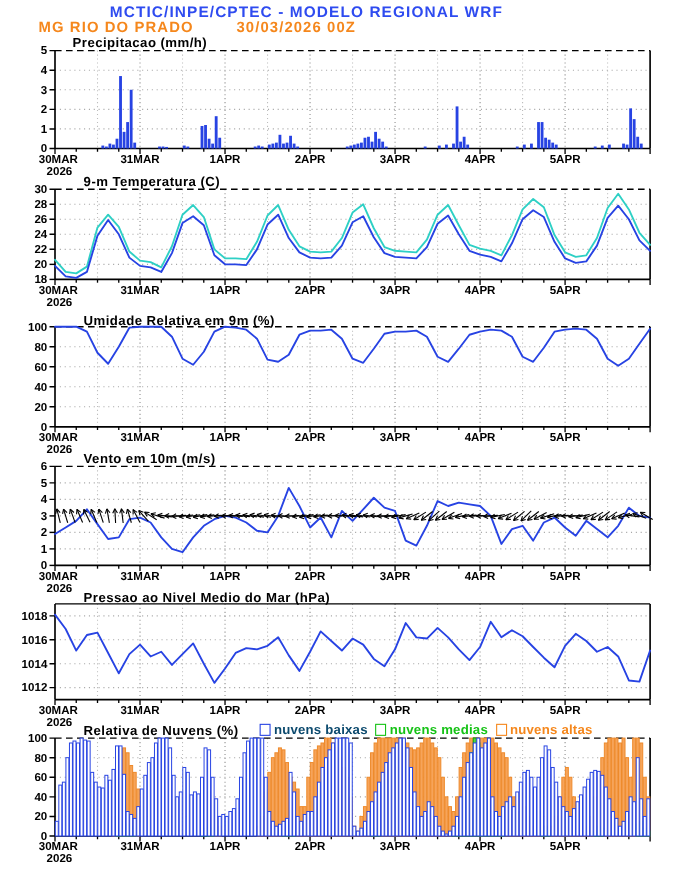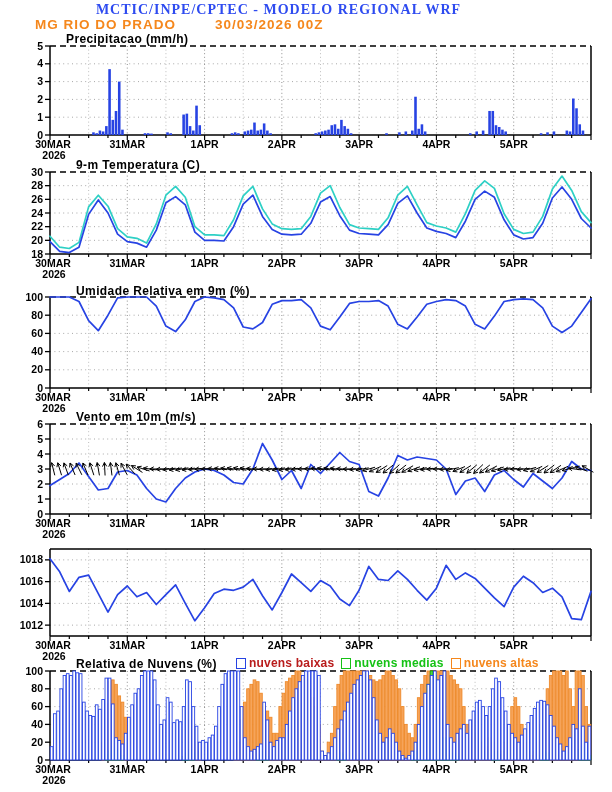--- a/index.html
+++ b/index.html
@@ -1,36 +1,36 @@
 <!DOCTYPE html>
 <html><head>
 <meta charset="utf-8">
 <style>
   html,body{margin:0;padding:0;background:#fff;}
   .page{position:relative;width:612px;height:792px;background:#fff;overflow:hidden;
         font-family:"Liberation Sans",sans-serif;}
   .hdr-title{position:absolute;top:2px;left:0;width:557px;text-align:center;
-    font-size:14px;font-weight:bold;letter-spacing:1px;color:#2e4bf0;font-family:Liberation Serif, serif;}
+    font-size:14px;font-weight:bold;letter-spacing:1px;color:#2e4bf0;}
   .hdr-loc{position:absolute;top:17px;left:35px;font-size:13.5px;font-weight:bold;
     letter-spacing:1px;color:#f5871c;}
   .hdr-dt{position:absolute;top:17px;left:215px;font-size:13.5px;font-weight:bold;
     letter-spacing:1px;color:#f5871c;}
   .hdr-coords{position:absolute;top:29px;left:0;width:565px;text-align:right;
     font-size:13px;font-weight:bold;letter-spacing:.5px;color:#f5871c;}
   .ptitle{position:absolute;font-size:12px;font-weight:bold;color:#000;
     letter-spacing:.4px;white-space:nowrap;}
   .ptitle.cyan{color:#2ed0c5;}
   .legend-row{position:absolute;display:flex;align-items:center;gap:7px;
     font-size:12px;font-weight:bold;letter-spacing:.2px;white-space:nowrap;}
   .leg-item{display:flex;align-items:center;gap:3px;}
   .sq{display:inline-block;width:8px;height:9px;background:#fff;border:1.6px solid;}
   .sq-blue{border-color:#2743e3;}
   .sq-green{border-color:#15c215;}
   .sq-orange{border-color:#f5871c;}
-  .leg-blue{color:#b91c1c;}
+  .leg-blue{color:#0c4a6e;}
   .leg-green{color:#15c215;}
   .leg-orange{color:#f5871c;}
   svg.panel{position:absolute;left:0;}
 </style>
 </head>
 <body>
 
 <div class="page">
 
   <div class="hdr-title">MCTIC/INPE/CPTEC - MODELO REGIONAL WRF</div>
@@ -659,20 +659,21 @@
       <line x1="568.4620670769893" y1="50.09537484375957" x2="572.1026435516766" y2="52.740408479075704" stroke="#000" stroke-width="1"></line>
       <line x1="568.4620670769893" y1="50.09537484375957" x2="572.690683870526" y2="48.55628419879406" stroke="#000" stroke-width="1"></line>
       <line x1="587.4472877493941" y1="53.22313093161685" x2="575.2312836791774" y2="48.77686906838315" stroke="#000" stroke-width="1"></line>
       <line x1="575.2312836791774" y1="48.77686906838315" x2="578.2423714077922" y2="52.121020783031426" stroke="#000" stroke-width="1"></line>
       <line x1="575.2312836791774" y1="48.77686906838315" x2="579.6874899885145" y2="48.15059011406286" stroke="#000" stroke-width="1"></line>
       <line x1="593.4089270293608" y1="54.25" x2="582.150596780163" y2="47.75" stroke="#000" stroke-width="1"></line>
       <line x1="582.150596780163" y1="47.75" x2="584.5352334692125" y2="51.56621643270392" stroke="#000" stroke-width="1"></line>
       <line x1="582.150596780163" y1="47.75" x2="586.647855501749" y2="47.90704773516126" stroke="#000" stroke-width="1"></line>
     </svg>
 
+  <div class="ptitle" style="left:76px;top:536px;">Pressao ao Nivel Medio do Mar (hPa)</div>
   <svg class="panel" style="top:543px;" width="612" height="119">
       <line x1="88.64285714285714" x2="88.64285714285714" y1="6" y2="93" stroke="#bdbdbd" stroke-width="1" stroke-dasharray="1 2.6"></line>
       <line x1="127.28571428571429" x2="127.28571428571429" y1="6" y2="93" stroke="#8f8f8f" stroke-width="1" stroke-dasharray="1 2.6"></line>
       <line x1="165.92857142857144" x2="165.92857142857144" y1="6" y2="93" stroke="#bdbdbd" stroke-width="1" stroke-dasharray="1 2.6"></line>
       <line x1="204.57142857142858" x2="204.57142857142858" y1="6" y2="93" stroke="#8f8f8f" stroke-width="1" stroke-dasharray="1 2.6"></line>
       <line x1="243.21428571428572" x2="243.21428571428572" y1="6" y2="93" stroke="#bdbdbd" stroke-width="1" stroke-dasharray="1 2.6"></line>
       <line x1="281.8571428571429" x2="281.8571428571429" y1="6" y2="93" stroke="#8f8f8f" stroke-width="1" stroke-dasharray="1 2.6"></line>
       <line x1="320.5" x2="320.5" y1="6" y2="93" stroke="#bdbdbd" stroke-width="1" stroke-dasharray="1 2.6"></line>
       <line x1="359.14285714285717" x2="359.14285714285717" y1="6" y2="93" stroke="#8f8f8f" stroke-width="1" stroke-dasharray="1 2.6"></line>
       <line x1="397.7857142857143" x2="397.7857142857143" y1="6" y2="93" stroke="#bdbdbd" stroke-width="1" stroke-dasharray="1 2.6"></line>

